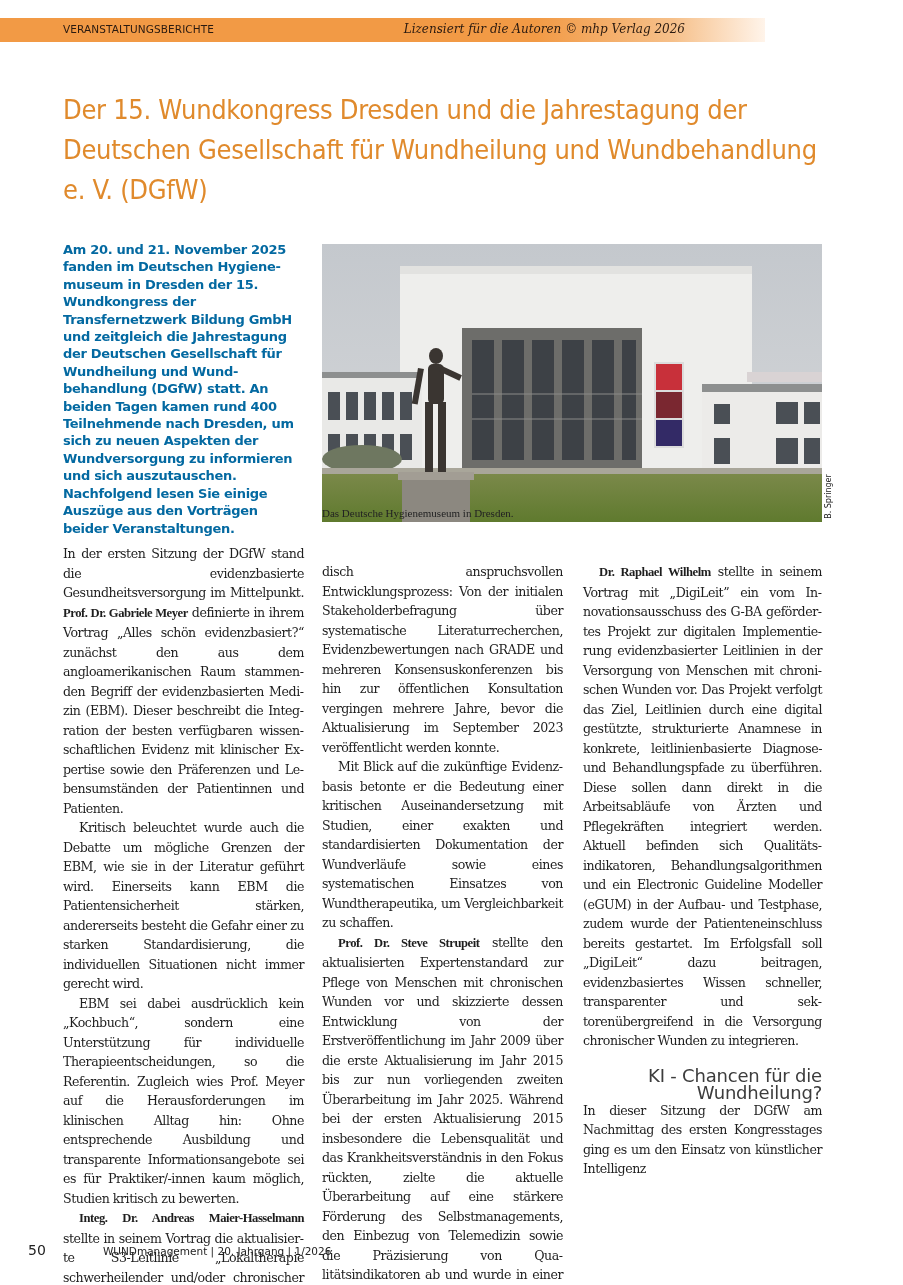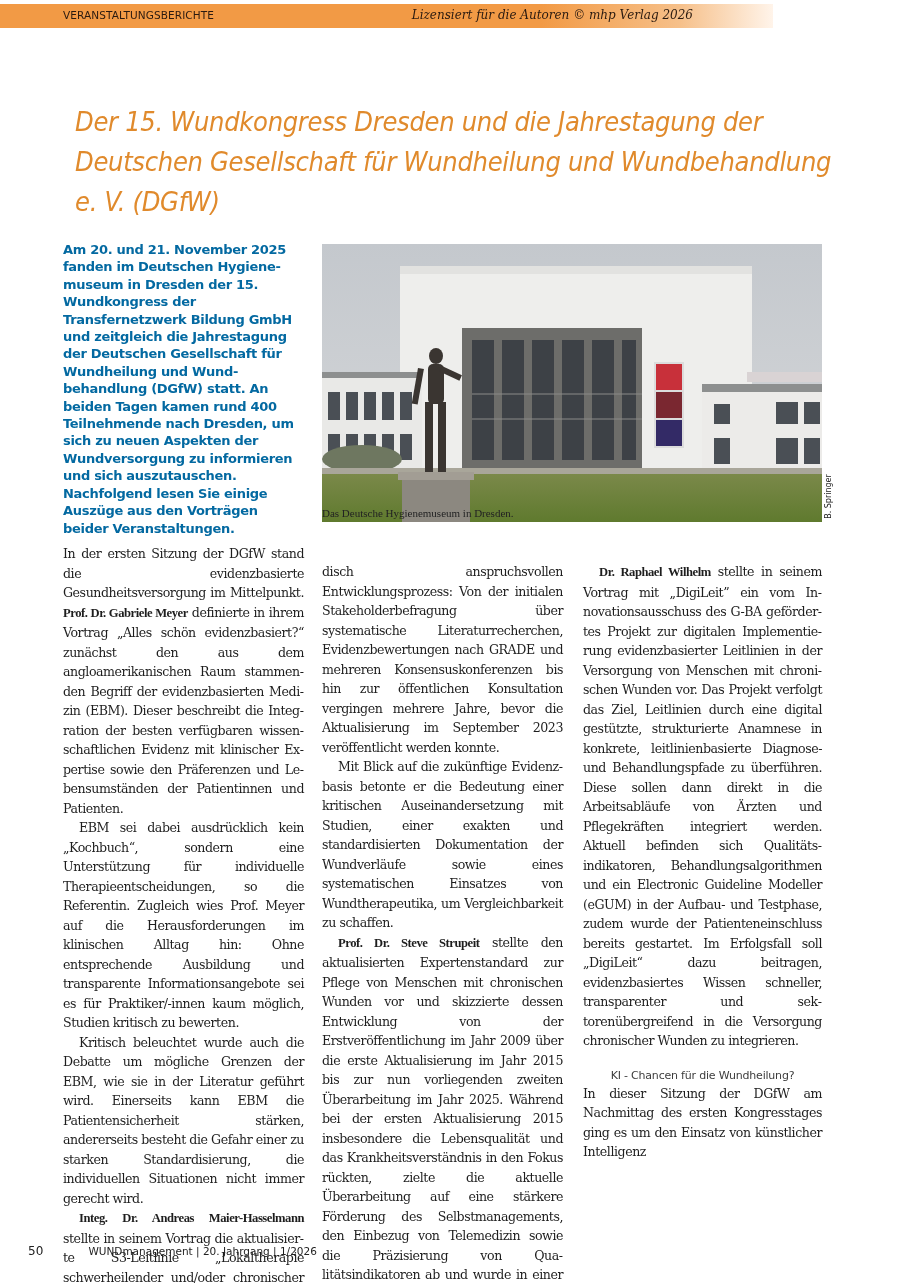--- a/index.html
+++ b/index.html
@@ -1,48 +1,48 @@
 <!DOCTYPE html>
 <html><head>
 <meta charset="utf-8">
 <style>
   html,body{margin:0;padding:0;background:#ffffff;}
   body{width:903px;height:1285px;position:relative;overflow:hidden;font-family:"DejaVu Serif",serif;color:#1e1e1e;}
-  .topbar{position:absolute;left:0;top:4px;width:765px;height:24px;background:linear-gradient(to right,#f29a45 0%,#f29a45 70%,#f6c08a 88%,#fff4ea 100%);padding-left:8px;}
+  .topbar{position:absolute;left:0;top:18px;width:765px;height:24px;background:linear-gradient(to right,#f29a45 0%,#f29a45 70%,#f6c08a 88%,#fff4ea 100%);}
   .topbar .section{position:absolute;left:63px;top:5px;font-family:"DejaVu Sans",sans-serif;font-size:10.5px;letter-spacing:0.1px;color:#2a1a10;}
   .topbar .license{position:absolute;right:80px;top:4px;font-family:"DejaVu Serif",serif;font-style:italic;font-size:12px;color:#2a1a10;text-align:right;}
   .title{position:absolute;left:63px;top:90px;width:760px;font-family:"DejaVu Sans Condensed","DejaVu Sans",sans-serif;font-stretch:condensed;font-size:27px;line-height:40px;color:#e08a2c;font-weight:normal;letter-spacing:-0.3px;}
   .lead{position:absolute;left:63px;top:241px;width:240px;font-family:"DejaVu Sans",sans-serif;font-weight:bold;font-size:13px;line-height:17.4px;color:#0369a1;letter-spacing:-0.3px;}
   .subhead{font-family:"DejaVu Sans",sans-serif;font-size:15px;line-height:17px;color:#3c3c3c;letter-spacing:-0.2px;}
   .col{position:absolute;font-family:"DejaVu Serif",serif;font-size:12.6px;line-height:19.5px;color:#1e1e1e;text-align:justify;hyphens:manual;letter-spacing:-0.45px;}
   .col p{margin:0;}
   .col p.ind{text-indent:16px;}
   .col b{font-weight:bold;font-family:Liberation Serif, serif;}
   .c1{left:63px;top:544px;width:241px;}
   .c2{left:322px;top:562px;width:241px;}
   .c3{left:583px;top:562px;width:239px;}
   .c1 .subhead{position:absolute;left:0;top:-36px;width:241px;}
   .photo{position:absolute;left:322px;top:244px;width:500px;height:278px;overflow:hidden;background:#c9ccd0;}
   .credit{position:absolute;left:820px;top:480px;width:14px;height:40px;}
   .credit span{position:absolute;left:-14px;top:12px;transform:rotate(-90deg);font-family:"DejaVu Sans",sans-serif;font-size:8px;white-space:nowrap;color:#222;}
   .caption{position:absolute;left:322px;top:507px;font-family:Liberation Serif, serif;font-size:11px;color:#222;}
-  .c3 .subhead2{margin-top:16px;margin-bottom:0;font-family:"DejaVu Sans",sans-serif;font-size:11px;line-height:17px;color:#3c3c3c;text-align:center;letter-spacing:-0.2px;}
+  .c3 .subhead2{margin-top:16px;margin-bottom:0;font-family:"DejaVu Sans",sans-serif;font-size:18px;line-height:17px;color:#3c3c3c;text-align:right;letter-spacing:-0.2px;}
   .footer{position:absolute;left:28px;top:1240px;font-family:"DejaVu Sans",sans-serif;color:#222;}
-  .footer .pagenum{font-size:12px;}
+  .footer .pagenum{font-size:14px;margin-right:12px;}
   .footer .journal{font-size:10.5px;margin-left:40px;}
 </style>
 </head>
 <body>
 
 <div class="topbar">
   <span class="section">VERANSTALTUNGSBERICHTE</span>
   <span class="license">Lizensiert für die Autoren  © mhp Verlag 2026</span>
 </div>
 
-<h1 class="title" style="margin:12px;font-style:italic;">Der 15. Wundkongress Dresden und die Jahrestagung der Deutschen Gesellschaft für Wundheilung und Wundbehandlung e. V. (DGfW)</h1>
+<h1 class="title" style="margin:0;">Der 15. Wundkongress Dresden und die Jahrestagung der Deutschen Gesellschaft für Wundheilung und Wundbehandlung e. V. (DGfW)</h1>
 
 <div class="lead">Am 20. und 21. November 2025 fanden im Deutschen Hygiene­museum in Dresden der 15. Wund­kongress der Transfernetzwerk Bildung GmbH und zeitgleich die Jahrestagung der Deutschen Gesell­schaft für Wundheilung und Wund­behandlung (DGfW) statt. An beiden Tagen kamen rund 400 Teilnehmen­de nach Dresden, um sich zu neuen Aspekten der Wundversorgung zu informieren und sich auszutauschen. Nachfolgend lesen Sie einige Aus­züge aus den Vorträgen beider Ver­anstaltungen.</div>
 
 <div class="photo">
   <svg width="500" height="278" viewBox="0 0 500 278" xmlns="http://www.w3.org/2000/svg">
     <defs>
       <linearGradient id="sky" x1="0" y1="0" x2="0" y2="1">
         <stop offset="0" stop-color="#c4c8cd"></stop>
         <stop offset="1" stop-color="#d6d8da"></stop>
       </linearGradient>
@@ -120,22 +120,22 @@
     </g>
   </svg>
 </div>
 <div class="credit">
   <span>B. Springer</span>
 </div>
 <div class="caption">Das Deutsche Hygienemuseum in Dresden.</div>
 
 <div class="col c1">
   <p><span>In der ersten Sitzung der DGfW stand die evidenzbasierte Gesundheitsversorgung im Mittelpunkt. </span><b>Prof. Dr. Gabriele Meyer</b><span> definierte in ihrem Vortrag „Alles schön evidenzbasiert?“ zunächst den aus dem angloamerikanischen Raum stammen­den Begriff der evidenzbasierten Medi­zin (EBM). Dieser beschreibt die Integ­ration der besten verfügbaren wissen­schaftlichen Evidenz mit klinischer Ex­pertise sowie den Präferenzen und Le­bensumständen der Patientinnen und Patienten.</span></p>
+  <p class="ind">Kritisch beleuchtet wurde auch die Debatte um mögliche Grenzen der EBM, wie sie in der Literatur geführt wird. Ei­nerseits kann EBM die Patientensicher­heit stärken, andererseits besteht die Ge­fahr einer zu starken Standardisierung, die individuellen Situationen nicht im­mer gerecht wird.</p>
   <p class="ind">EBM sei dabei ausdrücklich kein „Koch­buch“, sondern eine Unterstützung für individuelle Therapieentscheidungen, so die Referentin. Zugleich wies Prof. Meyer auf die Herausforderungen im klinischen Alltag hin: Ohne entsprechende Ausbil­dung und transparente Informationsan­gebote sei es für Praktiker/-innen kaum möglich, Studien kritisch zu bewerten.</p>
-  <p class="ind">Kritisch beleuchtet wurde auch die Debatte um mögliche Grenzen der EBM, wie sie in der Literatur geführt wird. Ei­nerseits kann EBM die Patientensicher­heit stärken, andererseits besteht die Ge­fahr einer zu starken Standardisierung, die individuellen Situationen nicht im­mer gerecht wird.</p>
   <p class="ind"><b>Integ. Dr. Andreas Maier-Hasselmann</b><span> stellte in seinem Vortrag die aktualisier­te S3-Leitlinie „Lokaltherapie schwerhei­lender und/oder chronischer Wunden – sicher versorgen, wirksam handeln“ vor und verdeutlichte den langen, metho­</span></p>
 </div>
 
 <div class="col c2">
   <p>disch anspruchsvollen Entwicklungspro­zess: Von der initialen Stakeholderbefra­gung über systematische Literaturrecher­chen, Evidenzbewertungen nach GRADE und mehreren Konsensuskonferenzen bis hin zur öffentlichen Konsultation vergin­gen mehrere Jahre, bevor die Aktualisie­rung im September 2023 veröffentlicht werden konnte.</p>
   <p class="ind">Mit Blick auf die zukünftige Evidenz­basis betonte er die Bedeutung einer kri­tischen Auseinandersetzung mit Studi­en, einer exakten und standardisierten Dokumentation der Wundverläufe so­wie eines systematischen Einsatzes von Wundtherapeutika, um Vergleichbarkeit zu schaffen.</p>
   <p class="ind"><b>Prof. Dr. Steve Strupeit</b><span> stellte den aktualisierten Expertenstandard zur Pfle­ge von Menschen mit chronischen Wun­den vor und skizzierte dessen Entwick­lung von der Erstveröffentlichung im Jahr 2009 über die erste Aktualisierung im Jahr 2015 bis zur nun vorliegenden zwei­ten Überarbeitung im Jahr 2025. Wäh­rend bei der ersten Aktualisierung 2015 insbesondere die Lebensqualität und das Krankheitsverständnis in den Fokus rückten, zielte die aktuelle Überarbeitung auf eine stärkere Förderung des Selbst­managements, den Einbezug von Tele­medizin sowie die Präzisierung von Qua­litätsindikatoren ab und wurde in einer breiten Konsultationsphase mit der Fach­öffentlichkeit diskutiert.</span></p>
 </div>
 
 <div class="col c3">

